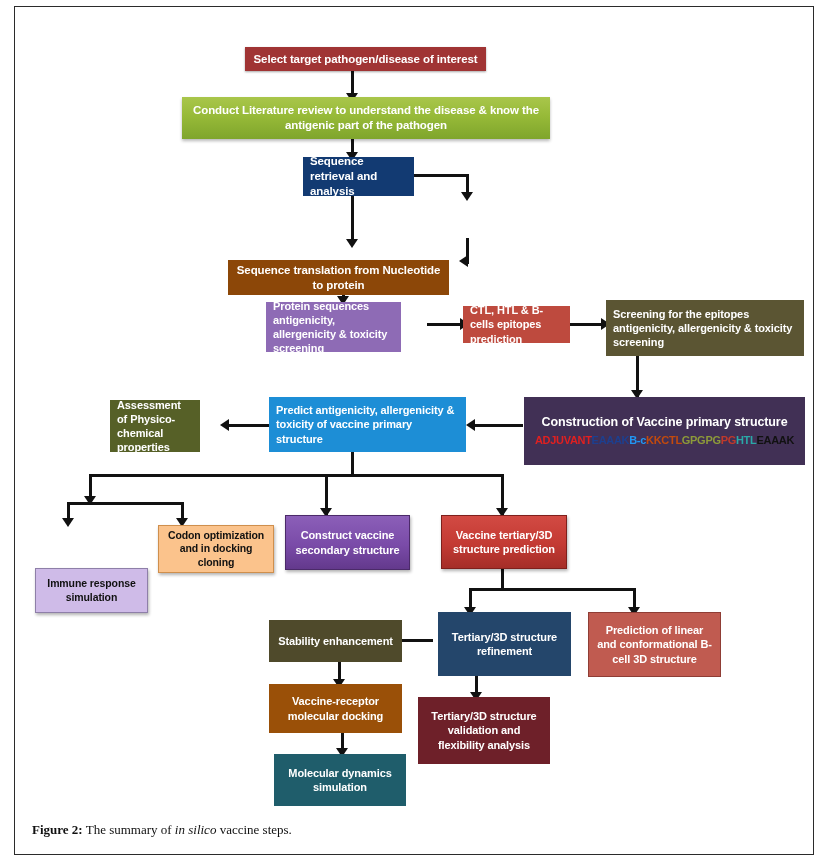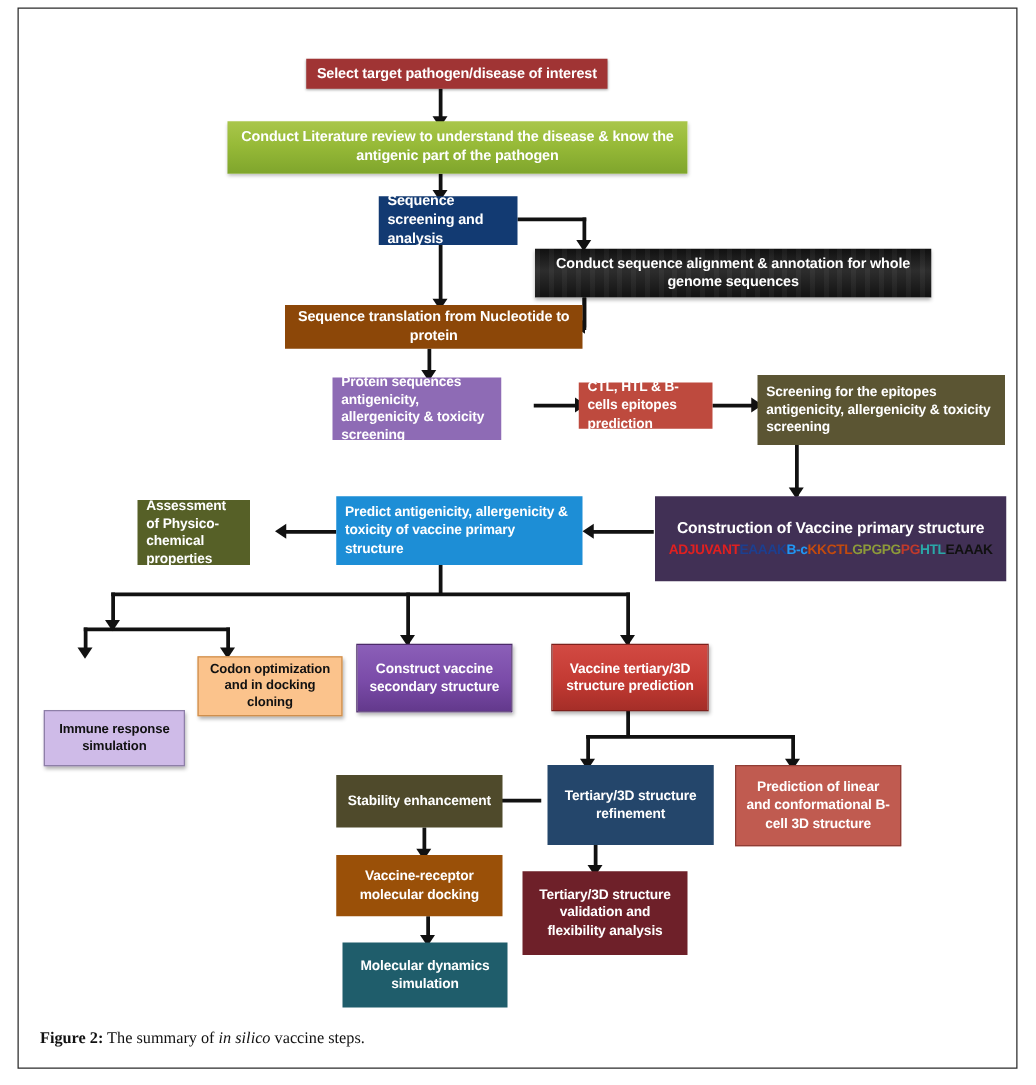--- a/index.html
+++ b/index.html
@@ -187,28 +187,25 @@
 
   <div class="box b-maroon center pad" style="left:245px;top:47px;width:241px;height:24px;font-size:11.5px;">
     <span class="t">Select target pathogen/disease of interest</span>
   </div>
 
   <div class="box b-green-grad center pad" style="left:182px;top:97px;width:368px;height:42px;font-size:11.5px;">
     <span class="t">Conduct Literature review to understand the disease &amp; know the antigenic part of the pathogen</span>
   </div>
 
   <div class="box b-navy left pad" style="left:303px;top:157px;width:111px;height:39px;font-size:11.5px;">
-    <span class="t">Sequence screening and analysis</span>
-  </div>
-
-  <div class="box b-black-grad center pad" style="left:428px;top:199px;width:317px;height:39px;font-size:11.5px;">
-    <span class="t">Conduct sequence alignment &amp; annotation for whole genome sequences</span>
-  </div>
-
-  <div class="box b-brown center pad" style="left:228px;top:244px;width:238px;height:35px;font-size:11.5px;">
+    <span class="t">Sequence retrieval and analysis</span>
+  </div>
+
+
+  <div class="box b-brown center pad" style="left:228px;top:260px;width:221px;height:35px;font-size:11.5px;">
     <span class="t">Sequence translation from Nucleotide to protein</span>
   </div>
 
   <div class="box b-purple left pad" style="left:266px;top:302px;width:135px;height:50px;font-size:11px;">
     <span class="t">Protein sequences antigenicity, allergenicity &amp; toxicity screening</span>
   </div>
 
   <div class="box b-red left pad" style="left:463px;top:306px;width:107px;height:37px;font-size:11px;justify-content:flex-end;">
     <span class="t">CTL, HTL &amp; B-cells epitopes prediction</span>
   </div>

